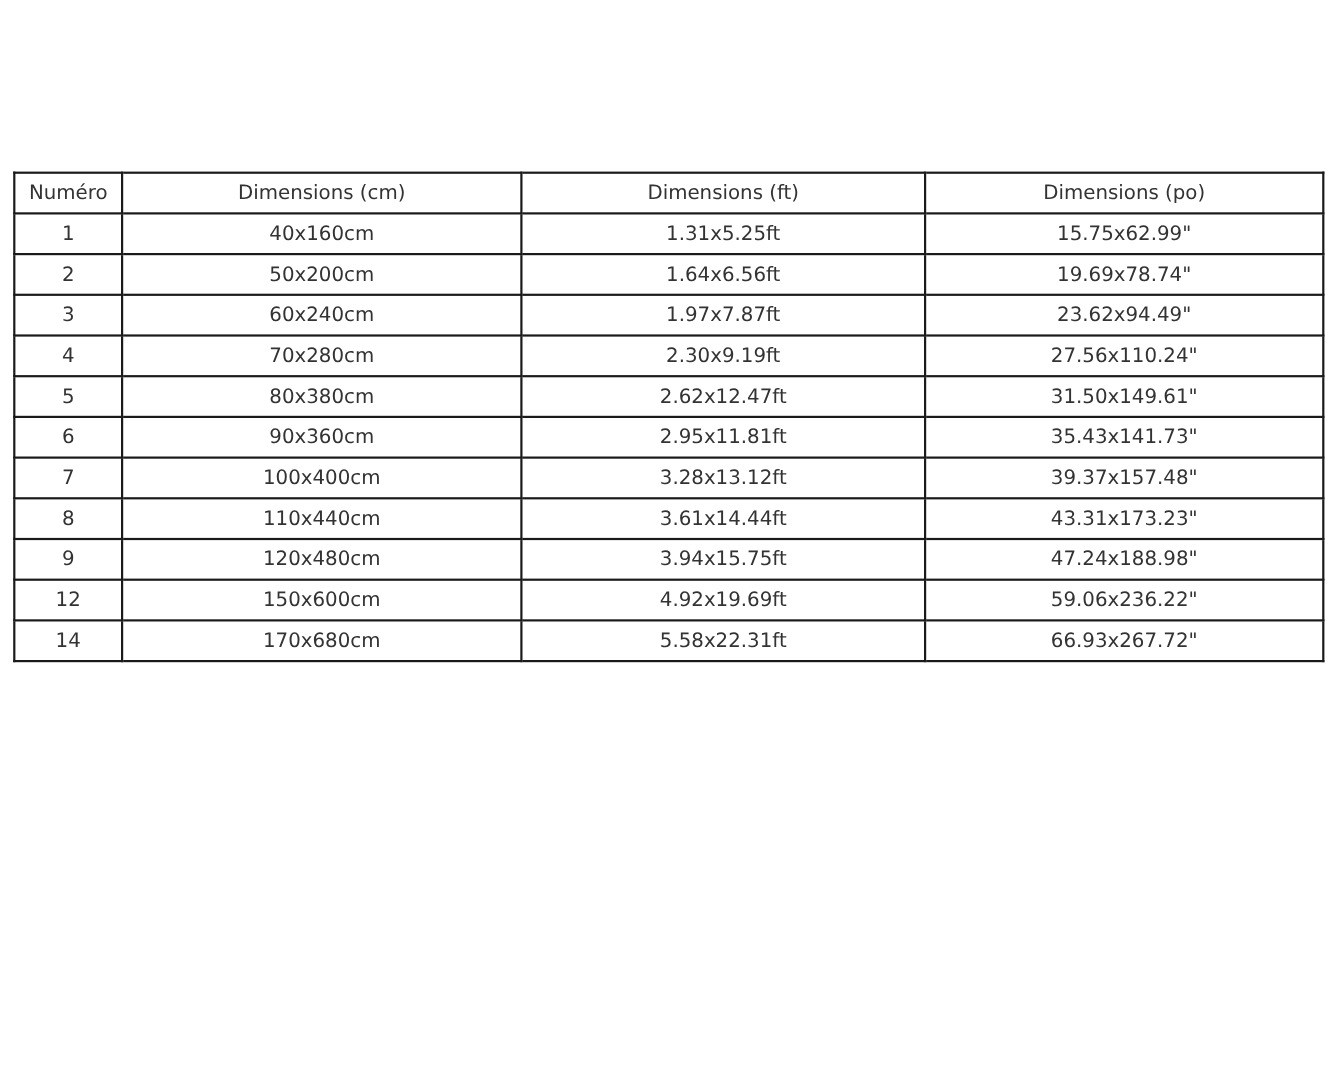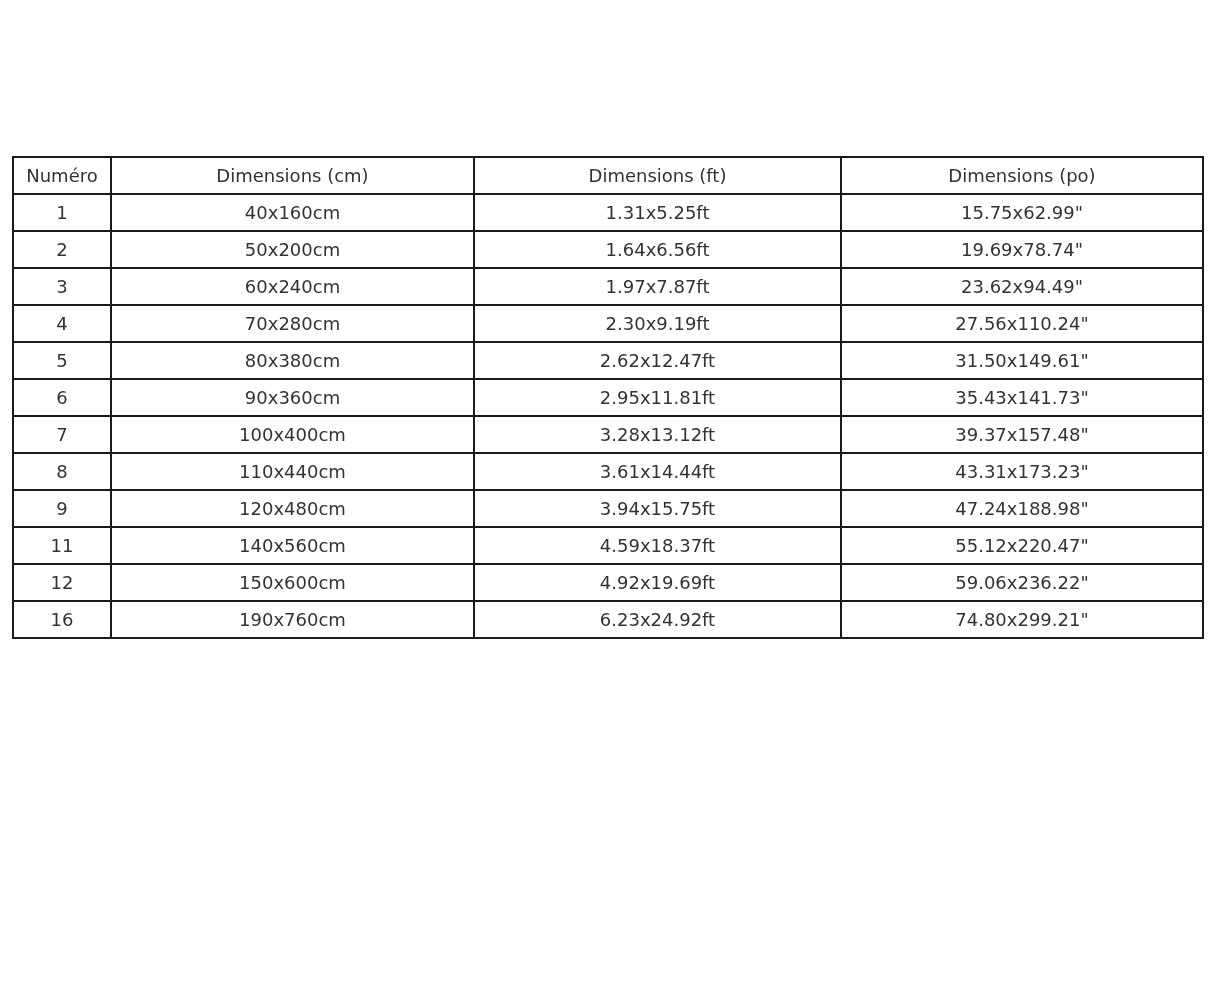--- a/index.html
+++ b/index.html
@@ -117,32 +117,26 @@
           <td>3.61x14.44ft</td>
           <td>43.31x173.23"</td>
         </tr>
         <tr>
           <td>9</td>
           <td>120x480cm</td>
           <td>3.94x15.75ft</td>
           <td>47.24x188.98"</td>
         </tr>
         <tr>
-          <td>11</td>
-          <td>140x560cm</td>
-          <td>4.59x18.37ft</td>
-          <td>55.12x220.47"</td>
-        </tr>
-        <tr>
           <td>12</td>
           <td>150x600cm</td>
           <td>4.92x19.69ft</td>
           <td>59.06x236.22"</td>
         </tr>
         <tr>
-          <td>16</td>
-          <td>190x760cm</td>
-          <td>6.23x24.92ft</td>
-          <td>74.80x299.21"</td>
+          <td>14</td>
+          <td>170x680cm</td>
+          <td>5.58x22.31ft</td>
+          <td>66.93x267.72"</td>
         </tr>
       </tbody>
   </table>
 </div>
 
 </body></html>

